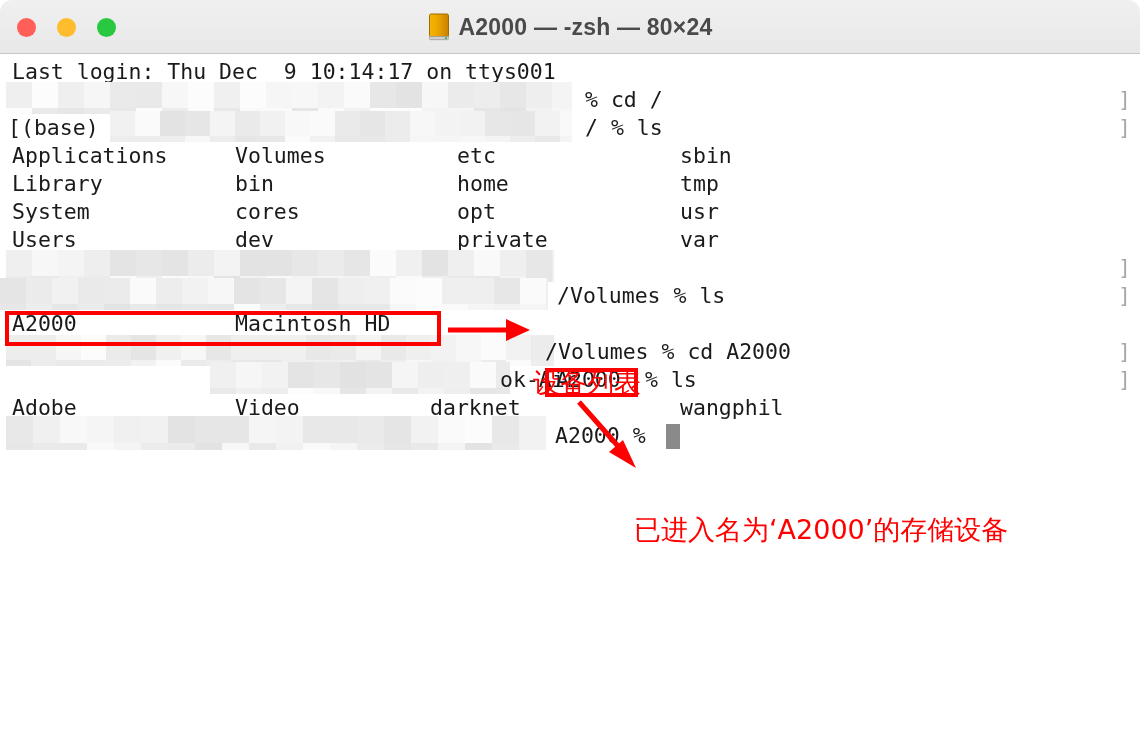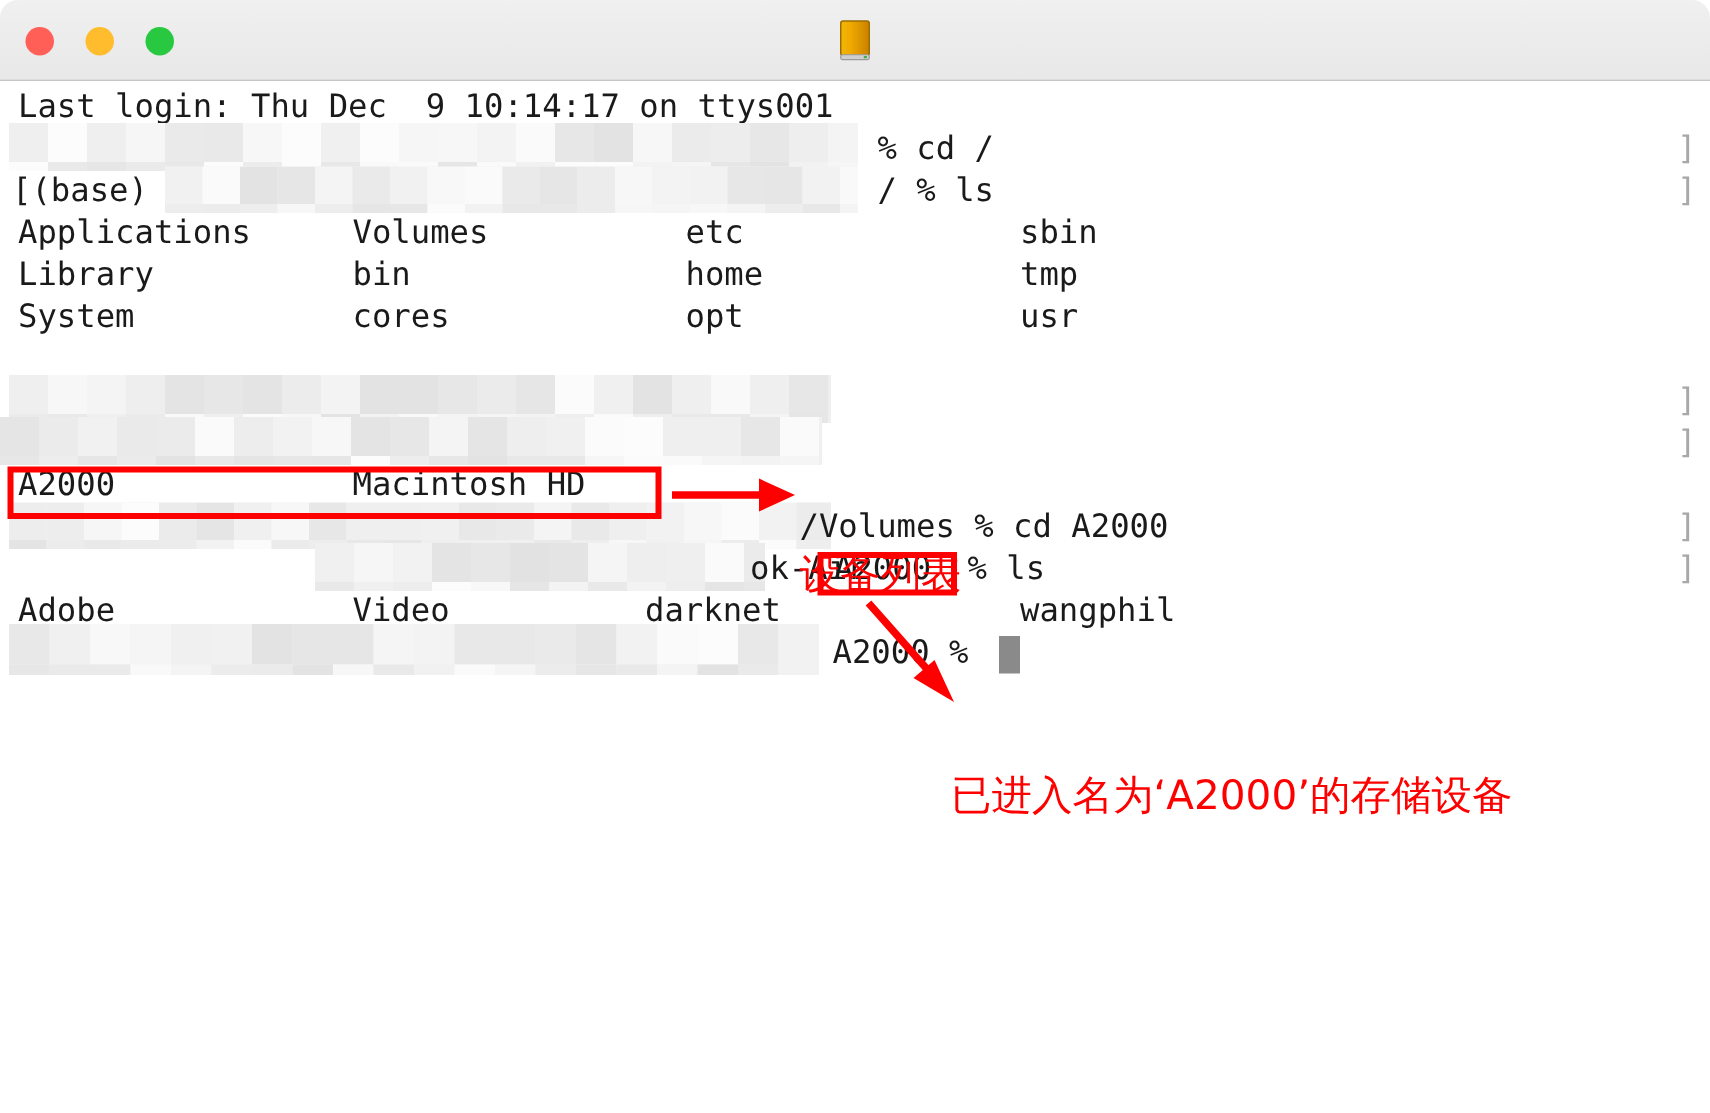--- a/index.html
+++ b/index.html
@@ -180,20 +180,21 @@
               <stop offset="0%" stop-color="#f2b705"></stop>
               <stop offset="35%" stop-color="#f0a900"></stop>
               <stop offset="100%" stop-color="#c98100"></stop>
             </linearGradient>
           </defs>
           <rect x="1.5" y="1" width="19" height="23" rx="1.5" fill="url(#driveGrad)" stroke="#9b6d00" stroke-width="1"></rect>
           <rect x="1.5" y="23.5" width="19" height="3.2" rx="1" fill="#cfcfcf" stroke="#9a9a9a" stroke-width="0.8"></rect>
           <rect x="16.8" y="24.3" width="2.2" height="1.6" rx="0.5" fill="#3fae4a"></rect>
         </svg>
       </span>
+      <span id="title-text">A2000 — -zsh — 80×24</span>
     </div>
   </div>
 
   <div id="term">
     <div id="term-lines">
 
       
       <div class="tline" style="top:4px">
         <span class="seg" style="left:12px">Last login: Thu Dec  9 10:14:17 on ttys001</span>
       </div>
@@ -232,45 +233,52 @@
 
       
       <div class="tline" style="top:144px">
         <span class="seg" style="left:12px">System</span>
         <span class="seg" style="left:235px">cores</span>
         <span class="seg" style="left:457px">opt</span>
         <span class="seg" style="left:680px">usr</span>
       </div>
 
       
+      <div class="tline" style="top:172px">
+        <span class="seg" style="left:12px">Users</span>
+        <span class="seg" style="left:235px">dev</span>
+        <span class="seg" style="left:457px">private</span>
+        <span class="seg" style="left:680px">var</span>
+      </div>
 
       
       <div class="tline" style="top:200px">
         <span class="seg" style="left:8px">[</span>
         <span class="mosaic" style="left:6px; top:-4px; width:548px; height:32px;"><i style="left:0px;top:0px;width:26px;height:26px;background:rgb(239,239,239);"></i><i style="left:26px;top:0px;width:26px;height:26px;background:rgb(247,247,247);"></i><i style="left:52px;top:0px;width:26px;height:26px;background:rgb(244,244,244);"></i><i style="left:78px;top:0px;width:26px;height:26px;background:rgb(238,238,238);"></i><i style="left:104px;top:0px;width:26px;height:26px;background:rgb(228,228,228);"></i><i style="left:130px;top:0px;width:26px;height:26px;background:rgb(231,231,231);"></i><i style="left:156px;top:0px;width:26px;height:26px;background:rgb(228,228,228);"></i><i style="left:182px;top:0px;width:26px;height:26px;background:rgb(236,236,236);"></i><i style="left:208px;top:0px;width:26px;height:26px;background:rgb(243,243,243);"></i><i style="left:234px;top:0px;width:26px;height:26px;background:rgb(227,227,227);"></i><i style="left:260px;top:0px;width:26px;height:26px;background:rgb(227,227,227);"></i><i style="left:286px;top:0px;width:26px;height:26px;background:rgb(231,231,231);"></i><i style="left:312px;top:0px;width:26px;height:26px;background:rgb(235,235,235);"></i><i style="left:338px;top:0px;width:26px;height:26px;background:rgb(230,230,230);"></i><i style="left:364px;top:0px;width:26px;height:26px;background:rgb(251,251,251);"></i><i style="left:390px;top:0px;width:26px;height:26px;background:rgb(240,240,240);"></i><i style="left:416px;top:0px;width:26px;height:26px;background:rgb(227,227,227);"></i><i style="left:442px;top:0px;width:26px;height:26px;background:rgb(239,239,239);"></i><i style="left:468px;top:0px;width:26px;height:26px;background:rgb(249,249,249);"></i><i style="left:494px;top:0px;width:26px;height:26px;background:rgb(239,239,239);"></i><i style="left:520px;top:0px;width:26px;height:26px;background:rgb(231,231,231);"></i><i style="left:546px;top:0px;width:26px;height:26px;background:rgb(239,239,239);"></i><i style="left:0px;top:26px;width:26px;height:26px;background:rgb(235,235,235);"></i><i style="left:26px;top:26px;width:26px;height:26px;background:rgb(233,233,233);"></i><i style="left:52px;top:26px;width:26px;height:26px;background:rgb(239,239,239);"></i><i style="left:78px;top:26px;width:26px;height:26px;background:rgb(235,235,235);"></i><i style="left:104px;top:26px;width:26px;height:26px;background:rgb(249,249,249);"></i><i style="left:130px;top:26px;width:26px;height:26px;background:rgb(239,239,239);"></i><i style="left:156px;top:26px;width:26px;height:26px;background:rgb(251,251,251);"></i><i style="left:182px;top:26px;width:26px;height:26px;background:rgb(247,247,247);"></i><i style="left:208px;top:26px;width:26px;height:26px;background:rgb(227,227,227);"></i><i style="left:234px;top:26px;width:26px;height:26px;background:rgb(242,242,242);"></i><i style="left:260px;top:26px;width:26px;height:26px;background:rgb(249,249,249);"></i><i style="left:286px;top:26px;width:26px;height:26px;background:rgb(243,243,243);"></i><i style="left:312px;top:26px;width:26px;height:26px;background:rgb(245,245,245);"></i><i style="left:338px;top:26px;width:26px;height:26px;background:rgb(243,243,243);"></i><i style="left:364px;top:26px;width:26px;height:26px;background:rgb(238,238,238);"></i><i style="left:390px;top:26px;width:26px;height:26px;background:rgb(250,250,250);"></i><i style="left:416px;top:26px;width:26px;height:26px;background:rgb(238,238,238);"></i><i style="left:442px;top:26px;width:26px;height:26px;background:rgb(233,233,233);"></i><i style="left:468px;top:26px;width:26px;height:26px;background:rgb(232,232,232);"></i><i style="left:494px;top:26px;width:26px;height:26px;background:rgb(244,244,244);"></i><i style="left:520px;top:26px;width:26px;height:26px;background:rgb(230,230,230);"></i><i style="left:546px;top:26px;width:26px;height:26px;background:rgb(240,240,240);"></i></span>
         <span class="cont-bracket">]</span>
       </div>
 
       
       <div class="tline" style="top:228px">
         <span class="mosaic" style="left:0px; top:-4px; width:548px; height:32px;"><i style="left:0px;top:0px;width:26px;height:26px;background:rgb(229,229,229);"></i><i style="left:26px;top:0px;width:26px;height:26px;background:rgb(235,235,235);"></i><i style="left:52px;top:0px;width:26px;height:26px;background:rgb(241,241,241);"></i><i style="left:78px;top:0px;width:26px;height:26px;background:rgb(234,234,234);"></i><i style="left:104px;top:0px;width:26px;height:26px;background:rgb(235,235,235);"></i><i style="left:130px;top:0px;width:26px;height:26px;background:rgb(250,250,250);"></i><i style="left:156px;top:0px;width:26px;height:26px;background:rgb(237,237,237);"></i><i style="left:182px;top:0px;width:26px;height:26px;background:rgb(242,242,242);"></i><i style="left:208px;top:0px;width:26px;height:26px;background:rgb(247,247,247);"></i><i style="left:234px;top:0px;width:26px;height:26px;background:rgb(228,228,228);"></i><i style="left:260px;top:0px;width:26px;height:26px;background:rgb(231,231,231);"></i><i style="left:286px;top:0px;width:26px;height:26px;background:rgb(244,244,244);"></i><i style="left:312px;top:0px;width:26px;height:26px;background:rgb(229,229,229);"></i><i style="left:338px;top:0px;width:26px;height:26px;background:rgb(238,238,238);"></i><i style="left:364px;top:0px;width:26px;height:26px;background:rgb(240,240,240);"></i><i style="left:390px;top:0px;width:26px;height:26px;background:rgb(251,251,251);"></i><i style="left:416px;top:0px;width:26px;height:26px;background:rgb(252,252,252);"></i><i style="left:442px;top:0px;width:26px;height:26px;background:rgb(239,239,239);"></i><i style="left:468px;top:0px;width:26px;height:26px;background:rgb(239,239,239);"></i><i style="left:494px;top:0px;width:26px;height:26px;background:rgb(231,231,231);"></i><i style="left:520px;top:0px;width:26px;height:26px;background:rgb(250,250,250);"></i><i style="left:546px;top:0px;width:26px;height:26px;background:rgb(240,240,240);"></i><i style="left:0px;top:26px;width:26px;height:26px;background:rgb(231,231,231);"></i><i style="left:26px;top:26px;width:26px;height:26px;background:rgb(237,237,237);"></i><i style="left:52px;top:26px;width:26px;height:26px;background:rgb(230,230,230);"></i><i style="left:78px;top:26px;width:26px;height:26px;background:rgb(235,235,235);"></i><i style="left:104px;top:26px;width:26px;height:26px;background:rgb(227,227,227);"></i><i style="left:130px;top:26px;width:26px;height:26px;background:rgb(233,233,233);"></i><i style="left:156px;top:26px;width:26px;height:26px;background:rgb(229,229,229);"></i><i style="left:182px;top:26px;width:26px;height:26px;background:rgb(231,231,231);"></i><i style="left:208px;top:26px;width:26px;height:26px;background:rgb(230,230,230);"></i><i style="left:234px;top:26px;width:26px;height:26px;background:rgb(252,252,252);"></i><i style="left:260px;top:26px;width:26px;height:26px;background:rgb(237,237,237);"></i><i style="left:286px;top:26px;width:26px;height:26px;background:rgb(231,231,231);"></i><i style="left:312px;top:26px;width:26px;height:26px;background:rgb(227,227,227);"></i><i style="left:338px;top:26px;width:26px;height:26px;background:rgb(232,232,232);"></i><i style="left:364px;top:26px;width:26px;height:26px;background:rgb(232,232,232);"></i><i style="left:390px;top:26px;width:26px;height:26px;background:rgb(246,246,246);"></i><i style="left:416px;top:26px;width:26px;height:26px;background:rgb(251,251,251);"></i><i style="left:442px;top:26px;width:26px;height:26px;background:rgb(250,250,250);"></i><i style="left:468px;top:26px;width:26px;height:26px;background:rgb(245,245,245);"></i><i style="left:494px;top:26px;width:26px;height:26px;background:rgb(243,243,243);"></i><i style="left:520px;top:26px;width:26px;height:26px;background:rgb(245,245,245);"></i><i style="left:546px;top:26px;width:26px;height:26px;background:rgb(240,240,240);"></i></span>
+        <span class="seg" style="left:557px">/Volumes % ls</span>
         <span class="cont-bracket">]</span>
       </div>
 
       
       <div class="tline" style="top:256px">
         <span class="seg" style="left:12px">A2000</span>
         <span class="seg" style="left:235px">Macintosh HD</span>
       </div>
 
       
       <div class="tline" style="top:284px">
         <span class="seg" style="left:8px">[(base)</span>
         <span class="mosaic" style="left:6px; top:-3px; width:548px; height:31px;"><i style="left:0px;top:0px;width:25px;height:25px;background:rgb(237,237,237);"></i><i style="left:25px;top:0px;width:25px;height:25px;background:rgb(237,237,237);"></i><i style="left:50px;top:0px;width:25px;height:25px;background:rgb(246,246,246);"></i><i style="left:75px;top:0px;width:25px;height:25px;background:rgb(252,252,252);"></i><i style="left:100px;top:0px;width:25px;height:25px;background:rgb(235,235,235);"></i><i style="left:125px;top:0px;width:25px;height:25px;background:rgb(229,229,229);"></i><i style="left:150px;top:0px;width:25px;height:25px;background:rgb(240,240,240);"></i><i style="left:175px;top:0px;width:25px;height:25px;background:rgb(247,247,247);"></i><i style="left:200px;top:0px;width:25px;height:25px;background:rgb(231,231,231);"></i><i style="left:225px;top:0px;width:25px;height:25px;background:rgb(239,239,239);"></i><i style="left:250px;top:0px;width:25px;height:25px;background:rgb(239,239,239);"></i><i style="left:275px;top:0px;width:25px;height:25px;background:rgb(240,240,240);"></i><i style="left:300px;top:0px;width:25px;height:25px;background:rgb(232,232,232);"></i><i style="left:325px;top:0px;width:25px;height:25px;background:rgb(234,234,234);"></i><i style="left:350px;top:0px;width:25px;height:25px;background:rgb(244,244,244);"></i><i style="left:375px;top:0px;width:25px;height:25px;background:rgb(233,233,233);"></i><i style="left:400px;top:0px;width:25px;height:25px;background:rgb(239,239,239);"></i><i style="left:425px;top:0px;width:25px;height:25px;background:rgb(242,242,242);"></i><i style="left:450px;top:0px;width:25px;height:25px;background:rgb(247,247,247);"></i><i style="left:475px;top:0px;width:25px;height:25px;background:rgb(251,251,251);"></i><i style="left:500px;top:0px;width:25px;height:25px;background:rgb(242,242,242);"></i><i style="left:525px;top:0px;width:25px;height:25px;background:rgb(236,236,236);"></i><i style="left:0px;top:25px;width:25px;height:25px;background:rgb(228,228,228);"></i><i style="left:25px;top:25px;width:25px;height:25px;background:rgb(236,236,236);"></i><i style="left:50px;top:25px;width:25px;height:25px;background:rgb(233,233,233);"></i><i style="left:75px;top:25px;width:25px;height:25px;background:rgb(235,235,235);"></i><i style="left:100px;top:25px;width:25px;height:25px;background:rgb(236,236,236);"></i><i style="left:125px;top:25px;width:25px;height:25px;background:rgb(242,242,242);"></i><i style="left:150px;top:25px;width:25px;height:25px;background:rgb(251,251,251);"></i><i style="left:175px;top:25px;width:25px;height:25px;background:rgb(235,235,235);"></i><i style="left:200px;top:25px;width:25px;height:25px;background:rgb(237,237,237);"></i><i style="left:225px;top:25px;width:25px;height:25px;background:rgb(232,232,232);"></i><i style="left:250px;top:25px;width:25px;height:25px;background:rgb(230,230,230);"></i><i style="left:275px;top:25px;width:25px;height:25px;background:rgb(239,239,239);"></i><i style="left:300px;top:25px;width:25px;height:25px;background:rgb(240,240,240);"></i><i style="left:325px;top:25px;width:25px;height:25px;background:rgb(240,240,240);"></i><i style="left:350px;top:25px;width:25px;height:25px;background:rgb(233,233,233);"></i><i style="left:375px;top:25px;width:25px;height:25px;background:rgb(238,238,238);"></i><i style="left:400px;top:25px;width:25px;height:25px;background:rgb(247,247,247);"></i><i style="left:425px;top:25px;width:25px;height:25px;background:rgb(241,241,241);"></i><i style="left:450px;top:25px;width:25px;height:25px;background:rgb(246,246,246);"></i><i style="left:475px;top:25px;width:25px;height:25px;background:rgb(236,236,236);"></i><i style="left:500px;top:25px;width:25px;height:25px;background:rgb(251,251,251);"></i><i style="left:525px;top:25px;width:25px;height:25px;background:rgb(238,238,238);"></i></span>
-        <span class="seg" style="left:533px">/Volumes % cd A2000</span>
+        <span class="seg" style="left:545px">/Volumes % cd A2000</span>
         <span class="cont-bracket">]</span>
       </div>
 
       
       <div class="tline" style="top:312px">
         <span class="mosaic" style="left:210px; top:-4px; width:300px; height:32px;"><i style="left:0px;top:0px;width:26px;height:26px;background:rgb(240,240,240);"></i><i style="left:26px;top:0px;width:26px;height:26px;background:rgb(246,246,246);"></i><i style="left:52px;top:0px;width:26px;height:26px;background:rgb(242,242,242);"></i><i style="left:78px;top:0px;width:26px;height:26px;background:rgb(228,228,228);"></i><i style="left:104px;top:0px;width:26px;height:26px;background:rgb(231,231,231);"></i><i style="left:130px;top:0px;width:26px;height:26px;background:rgb(226,226,226);"></i><i style="left:156px;top:0px;width:26px;height:26px;background:rgb(228,228,228);"></i><i style="left:182px;top:0px;width:26px;height:26px;background:rgb(245,245,245);"></i><i style="left:208px;top:0px;width:26px;height:26px;background:rgb(238,238,238);"></i><i style="left:234px;top:0px;width:26px;height:26px;background:rgb(239,239,239);"></i><i style="left:260px;top:0px;width:26px;height:26px;background:rgb(250,250,250);"></i><i style="left:286px;top:0px;width:26px;height:26px;background:rgb(235,235,235);"></i><i style="left:0px;top:26px;width:26px;height:26px;background:rgb(233,233,233);"></i><i style="left:26px;top:26px;width:26px;height:26px;background:rgb(240,240,240);"></i><i style="left:52px;top:26px;width:26px;height:26px;background:rgb(237,237,237);"></i><i style="left:78px;top:26px;width:26px;height:26px;background:rgb(252,252,252);"></i><i style="left:104px;top:26px;width:26px;height:26px;background:rgb(248,248,248);"></i><i style="left:130px;top:26px;width:26px;height:26px;background:rgb(230,230,230);"></i><i style="left:156px;top:26px;width:26px;height:26px;background:rgb(243,243,243);"></i><i style="left:182px;top:26px;width:26px;height:26px;background:rgb(233,233,233);"></i><i style="left:208px;top:26px;width:26px;height:26px;background:rgb(243,243,243);"></i><i style="left:234px;top:26px;width:26px;height:26px;background:rgb(238,238,238);"></i><i style="left:260px;top:26px;width:26px;height:26px;background:rgb(229,229,229);"></i><i style="left:286px;top:26px;width:26px;height:26px;background:rgb(231,231,231);"></i></span>
         <span class="seg" style="left:500px">ok-Air</span>
         <span class="seg" style="left:556px">A2000</span>
         <span class="seg" style="left:645px">% ls</span>
         <span class="cont-bracket">]</span>

